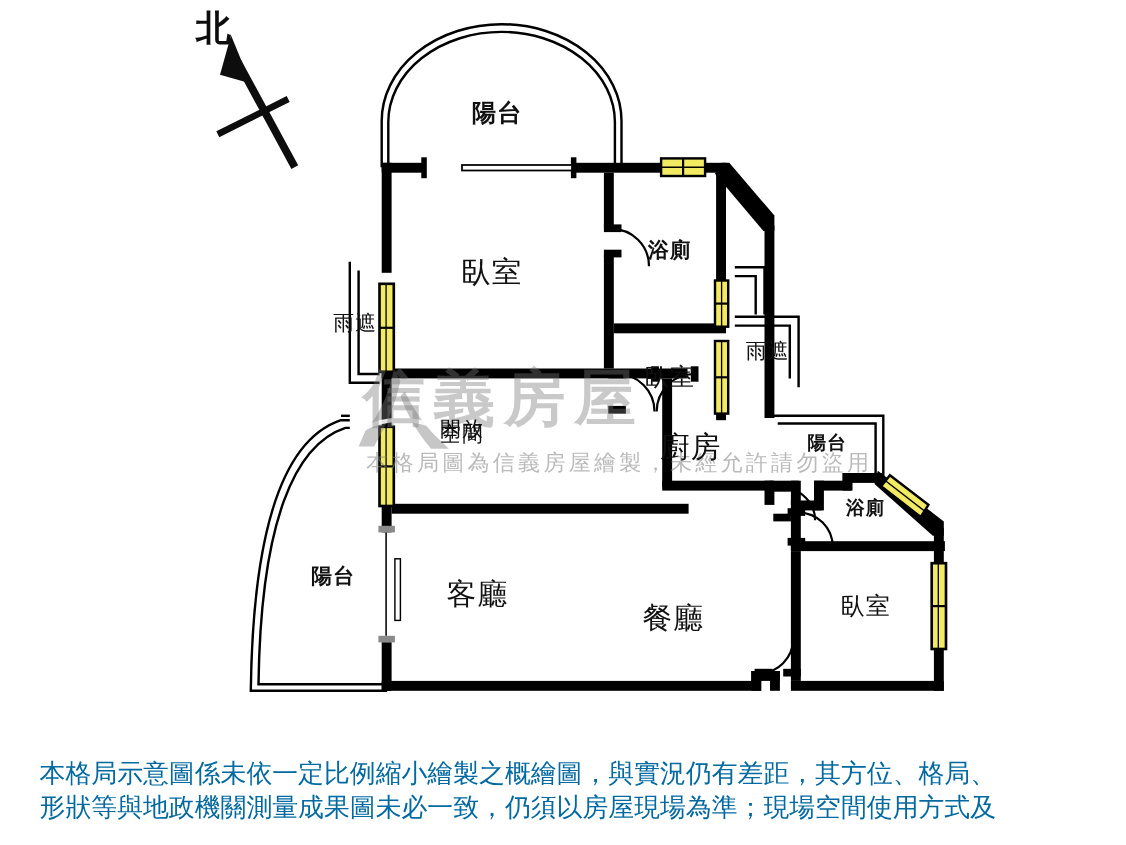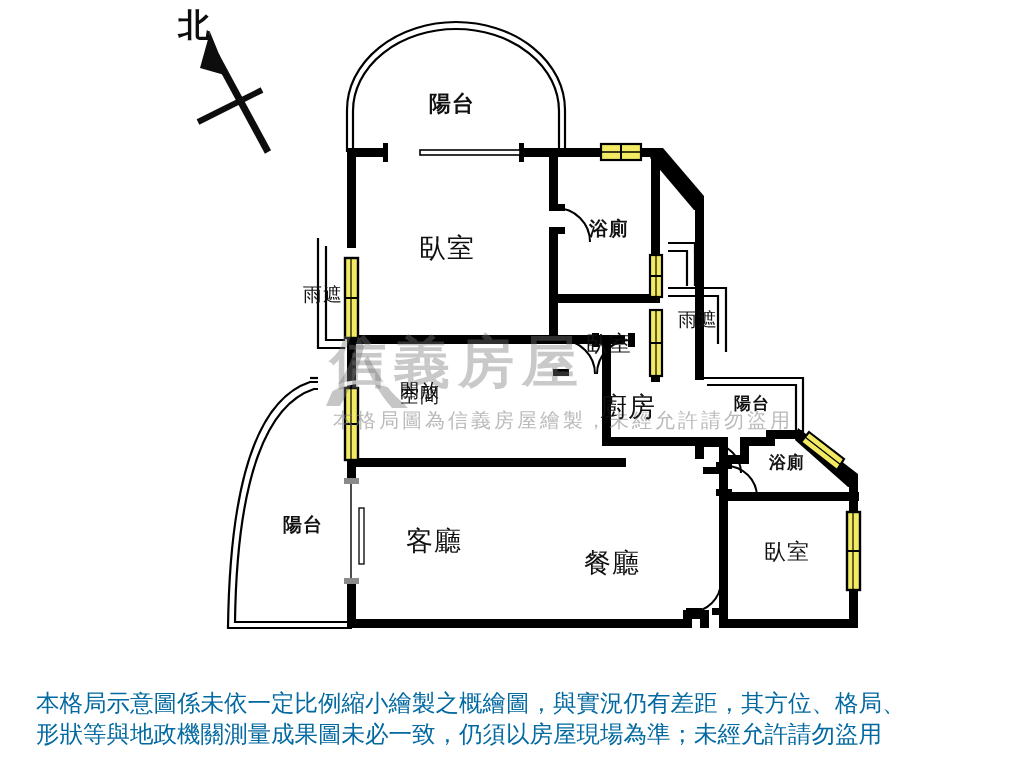--- a/index.html
+++ b/index.html
@@ -308,16 +308,16 @@
       <div class="room-label sz-xs thin" style="left: 734px; top: 394px;">陽台</div>
       <div class="room-label sz-xs thin" style="left: 769px; top: 453px;">浴廁</div>
       <div class="room-label sz-sm thin" style="left: 283px; top: 513.5px;">陽台</div>
       <div class="room-label sz-lg" style="left: 406px; top: 525.5px;">客廳</div>
       <div class="room-label sz-lg" style="left: 584px; top: 548px;">餐廳</div>
       <div class="room-label sz-md" style="left: 764px; top: 540px;">臥室</div>
     </div>
 
   <div class="disclaimer">
     <div>本格局示意圖係未依一定比例縮小繪製之概繪圖，與實況仍有差距，其方位、格局、</div>
-    <div>形狀等與地政機關測量成果圖未必一致，仍須以房屋現場為準；未經允許請勿盜用</div>
+    <div>形狀等與地政機關測量成果圖未必一致，仍須以房屋現場為準；現場空間使用方式及</div>
   </div>
 
 </div>
 
 </body></html>

